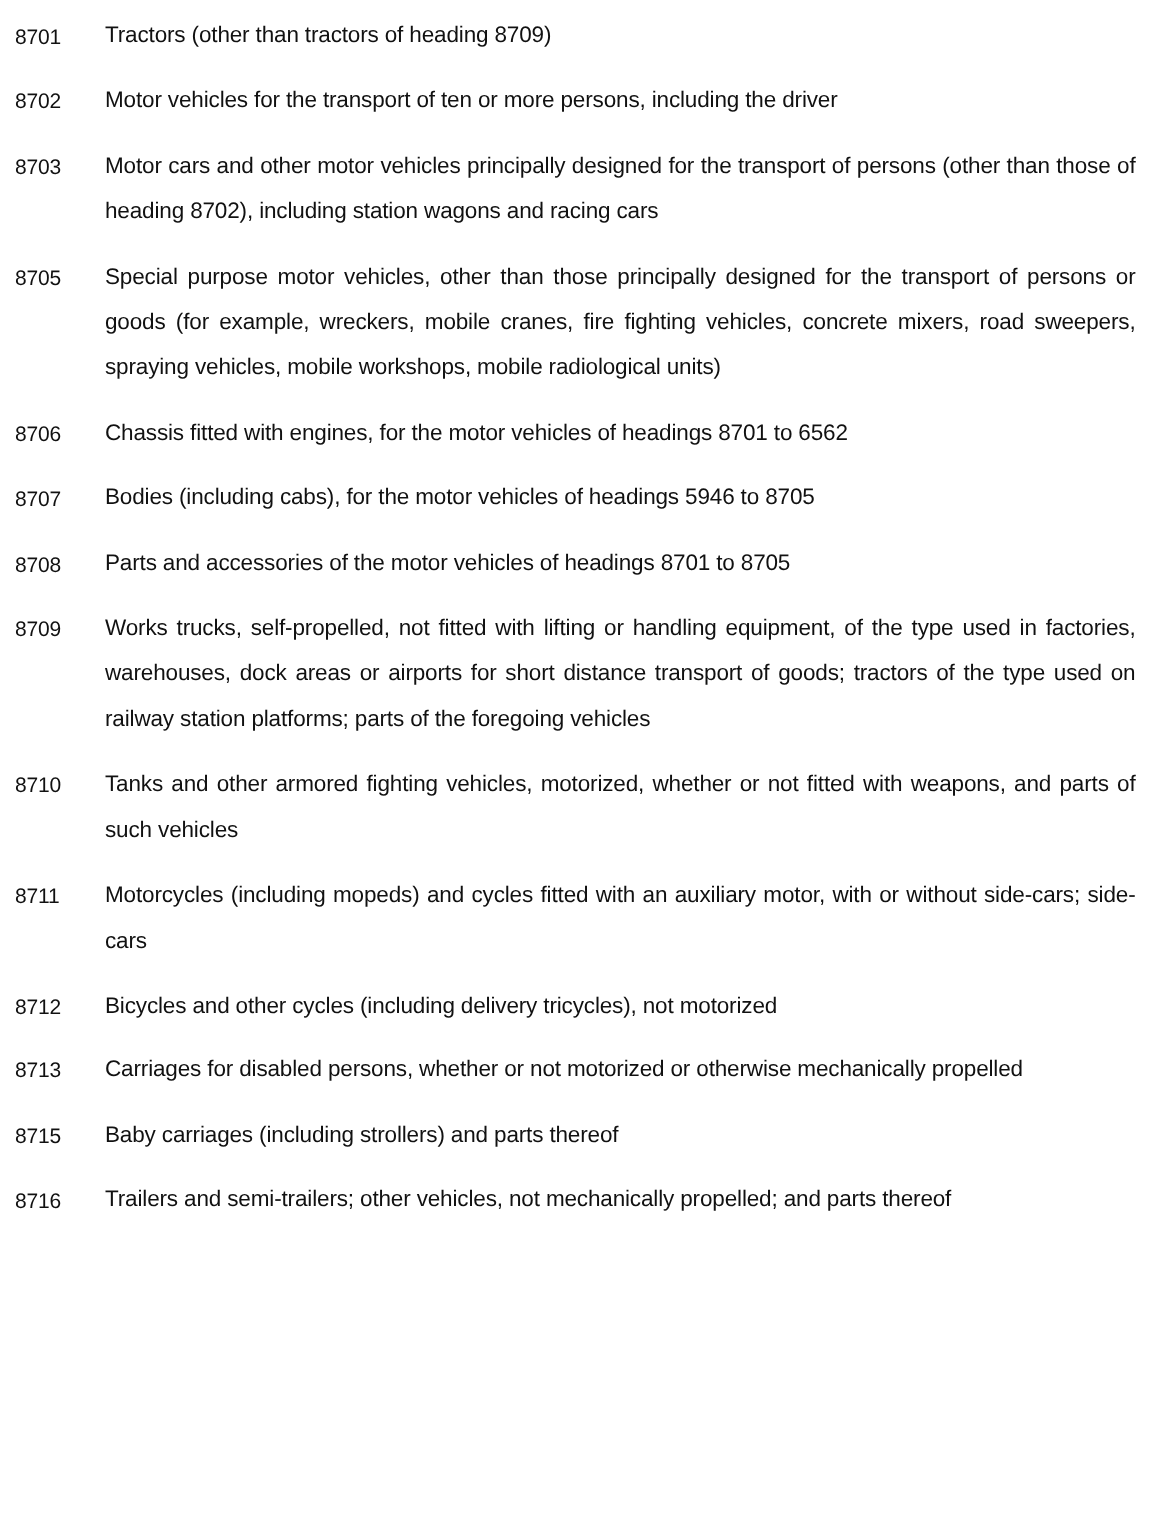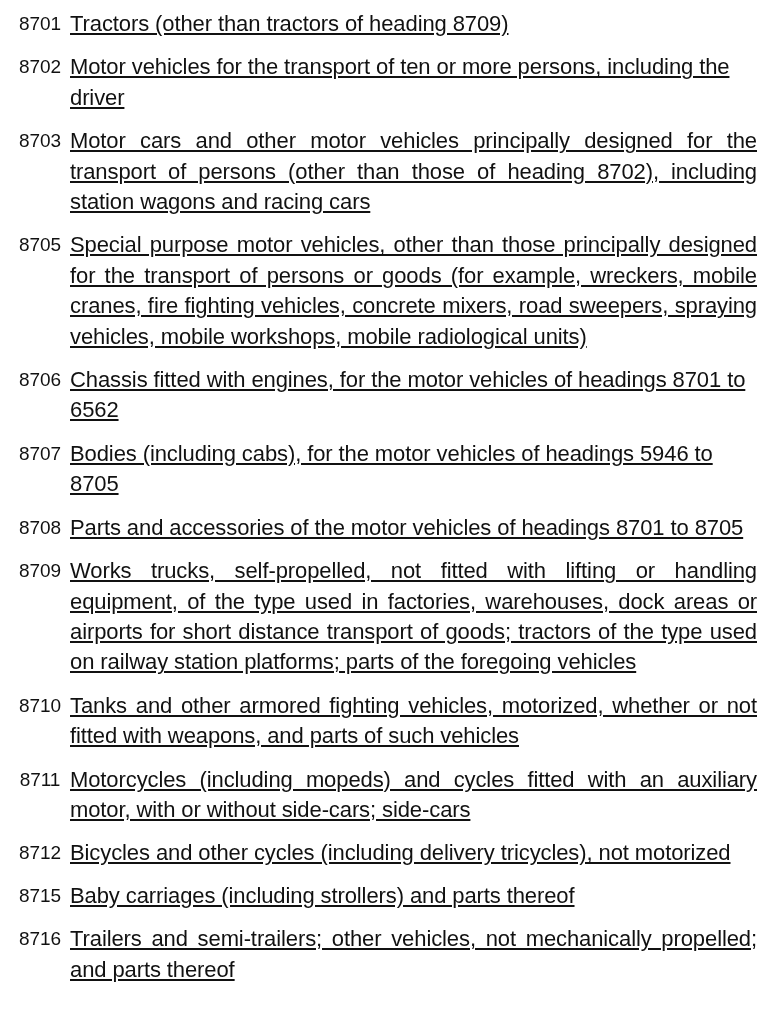--- a/index.html
+++ b/index.html
@@ -40,39 +40,38 @@
     margin-bottom: 12px;
   }
 
   .heading-entry:last-child {
     margin-bottom: 0;
   }
 
   .hs-code {
     flex: 0 0 auto;
     width: 60px;
-    font-size: 19px;
+    font-size: 14px;
     line-height: 30.4px;
     letter-spacing: -0.1px;
     white-space: nowrap;
-    text-align: center;
+    text-align: left;
   }
 
   .hs-description {
     flex: 1 1 auto;
-    font-size: 22px;
+    font-size: 15px;
     line-height: 30.4px;
     letter-spacing: -0.1px;
     text-align: justify;
     text-justify: inter-word;
     
     hyphens: none;
     word-spacing: 0;
     padding-right: 0;
-    text-decoration: underline;
   }
 
   
   .hs-description.single {
     text-align: left;
   }
 </style>
 </head>
 <body>
 
@@ -116,20 +115,24 @@
       </div>
       <div class="heading-entry">
         <div class="hs-code">8711</div>
         <div class="hs-description">Motorcycles (including mopeds) and cycles fitted with an auxiliary motor, with or without side-cars; side-cars</div>
       </div>
       <div class="heading-entry tight">
         <div class="hs-code">8712</div>
         <div class="hs-description single">Bicycles and other cycles (including delivery tricycles), not motorized</div>
       </div>
       <div class="heading-entry">
+        <div class="hs-code">8713</div>
+        <div class="hs-description">Carriages for disabled persons, whether or not motorized or otherwise mechanically propelled</div>
+      </div>
+      <div class="heading-entry">
         <div class="hs-code">8715</div>
         <div class="hs-description single">Baby carriages (including strollers) and parts thereof</div>
       </div>
       <div class="heading-entry">
         <div class="hs-code">8716</div>
         <div class="hs-description">Trailers and semi-trailers; other vehicles, not mechanically propelled; and parts thereof</div>
       </div>
     </div>
 </div>
 

